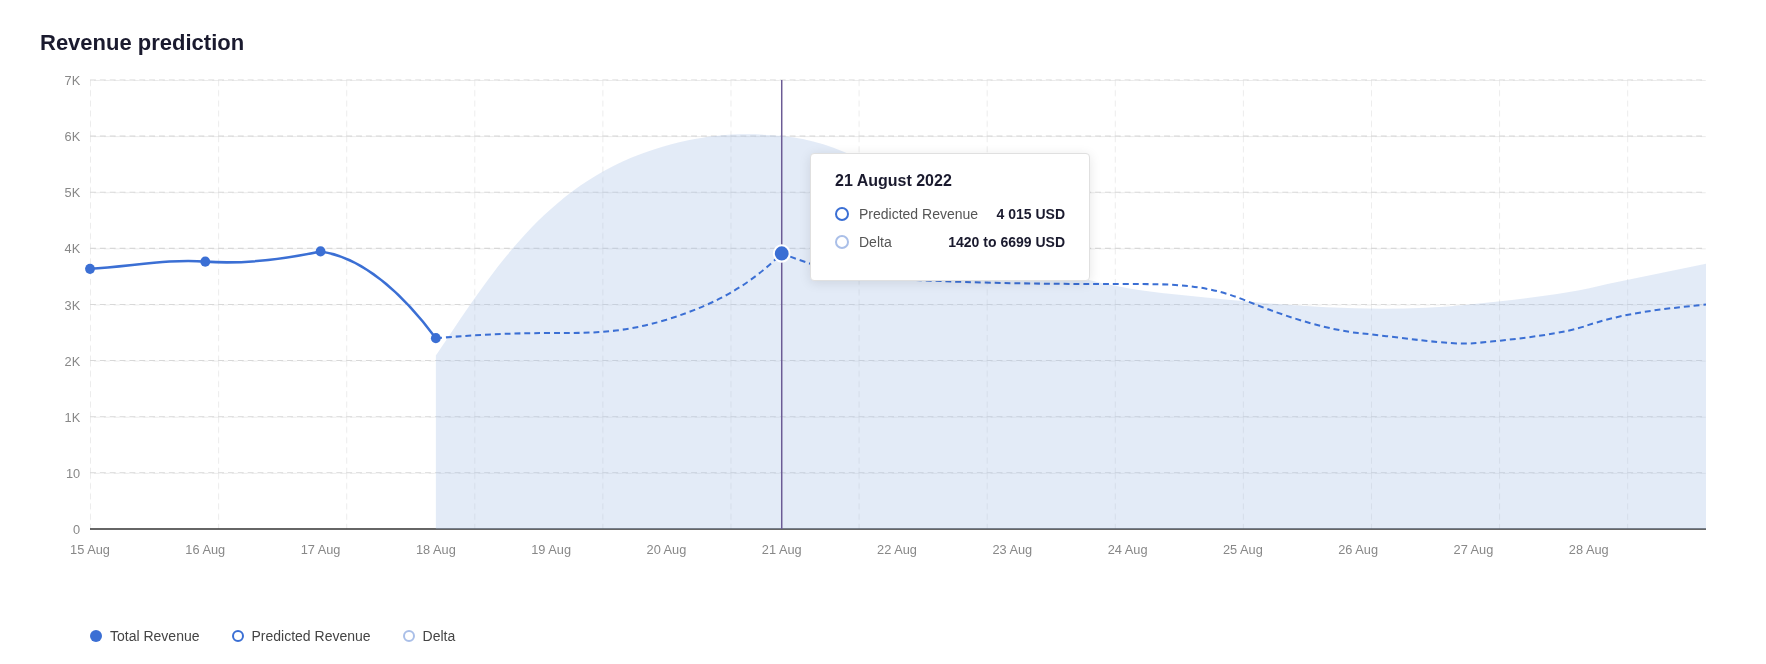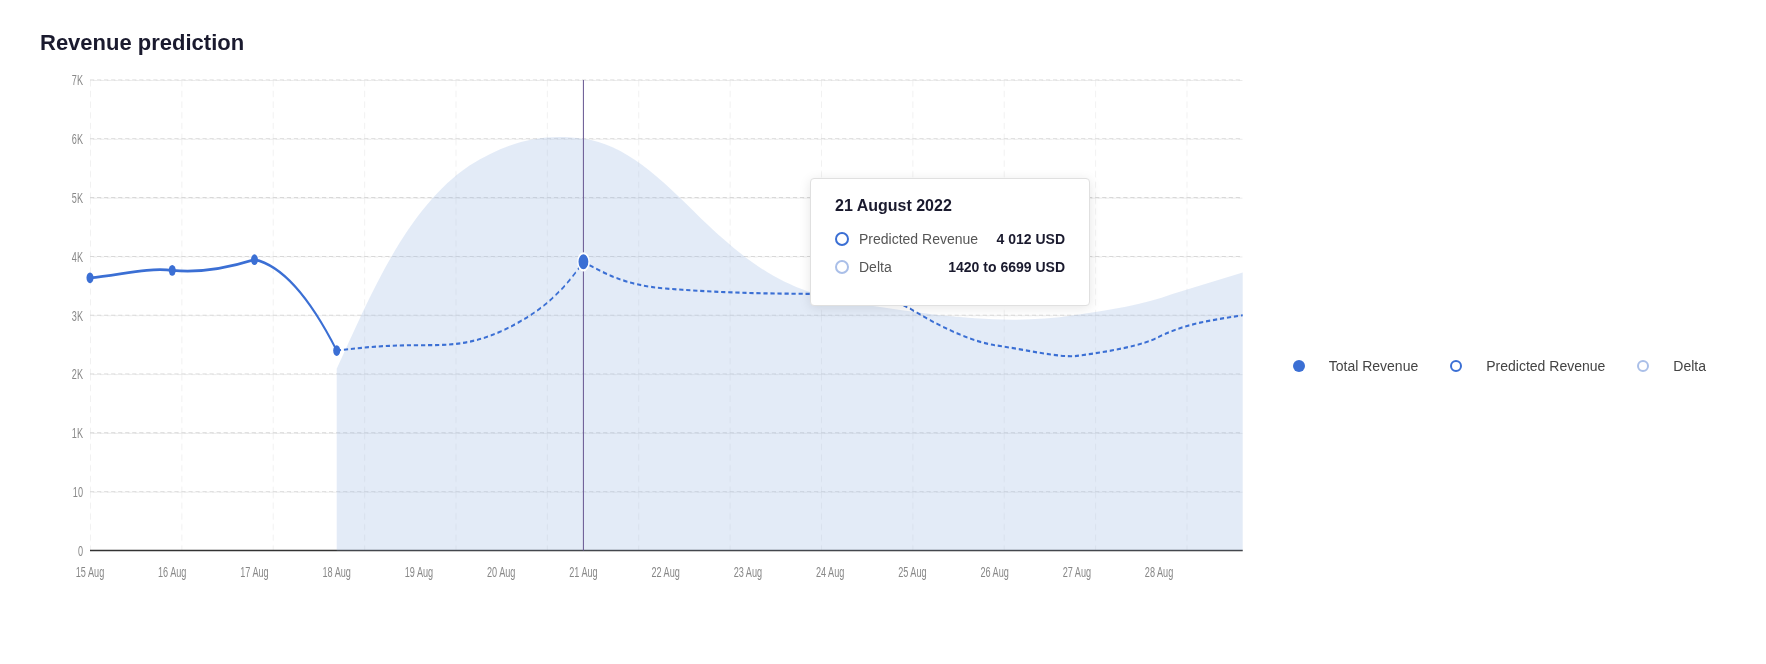--- a/index.html
+++ b/index.html
@@ -20,20 +20,21 @@
     .chart-title {
       font-size: 22px;
       font-weight: 600;
       color: #1a1a2e;
       margin-bottom: 24px;
     }
     .chart-area {
       flex: 1;
       position: relative;
       display: flex;
+      flex-direction: column;
     }
     .chart-inner {
       flex: 1;
       position: relative;
       margin-left: 50px;
       margin-bottom: 40px;
     }
     svg.main-chart {
       width: 100%;
       height: 100%;
@@ -42,21 +43,21 @@
     .legend {
       display: flex;
       align-items: center;
       gap: 32px;
       padding-left: 50px;
       margin-top: 8px;
     }
     .legend-item {
       display: flex;
       align-items: center;
-      gap: 24px;
+      gap: 8px;
       font-size: 14px;
       color: #444;
     }
     .legend-dot {
       width: 12px;
       height: 12px;
       border-radius: 50%;
       background: #3b6fd4;
     }
     .legend-dot-outline {
@@ -204,26 +205,26 @@
 
         <circle cx="0" cy="185" r="5" fill="#3b6fd4"></circle>
         <circle cx="117" cy="178" r="5" fill="#3b6fd4"></circle>
         <circle cx="234" cy="168" r="5" fill="#3b6fd4"></circle>
         <circle cx="351" cy="253" r="5" fill="#3b6fd4"></circle>
 
         <circle cx="702" cy="170" r="8" fill="#3b6fd4" stroke="white" stroke-width="2"></circle>
       </svg>
 
       
-      <div class="tooltip" style="left: 720px; top: 98px;">
+      <div class="tooltip" style="left: 720px; top: 73px;">
         <div class="tooltip-date">21 August 2022</div>
         <div class="tooltip-row">
           <span style="width:14px;height:14px;border-radius:50%;border:2px solid #3b6fd4;display:inline-block;flex-shrink:0;"></span>
           <span class="tooltip-label">Predicted Revenue</span>
-          <span class="tooltip-value">4 012 USD</span>
+          <span class="tooltip-value">4 015 USD</span>
         </div>
         <div class="tooltip-row">
           <span style="width:14px;height:14px;border-radius:50%;border:2px solid #aabfe8;display:inline-block;flex-shrink:0;"></span>
           <span class="tooltip-label">Delta</span>
           <span class="tooltip-value">1420 to 6699 USD</span>
         </div>
       </div>
     </div>
 
     <div class="legend">

